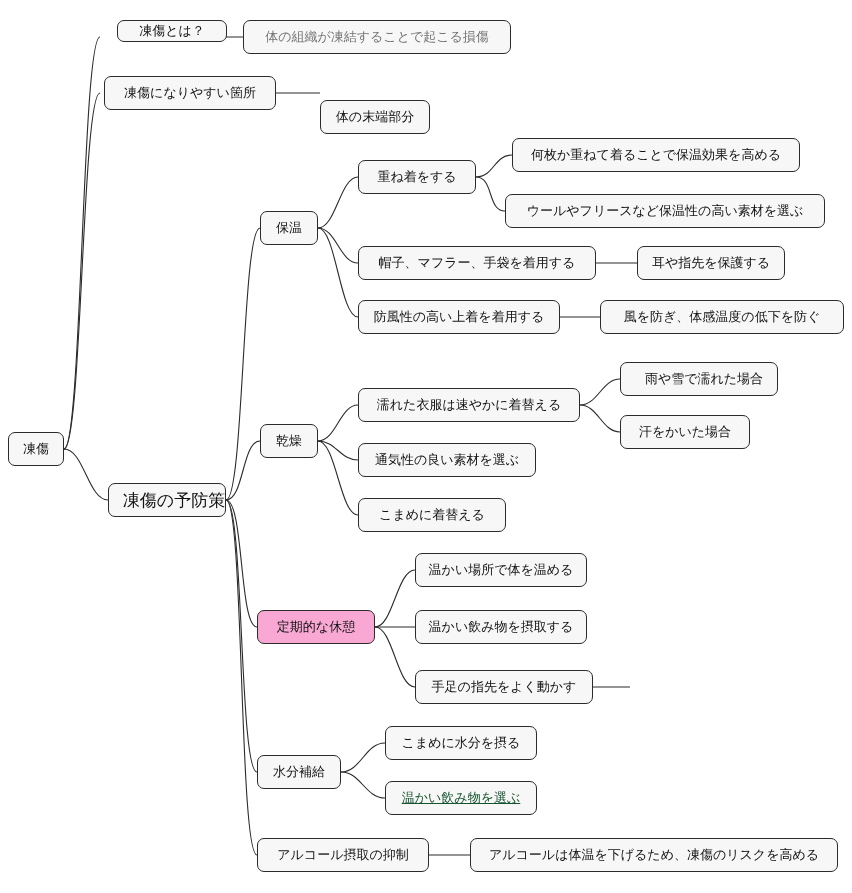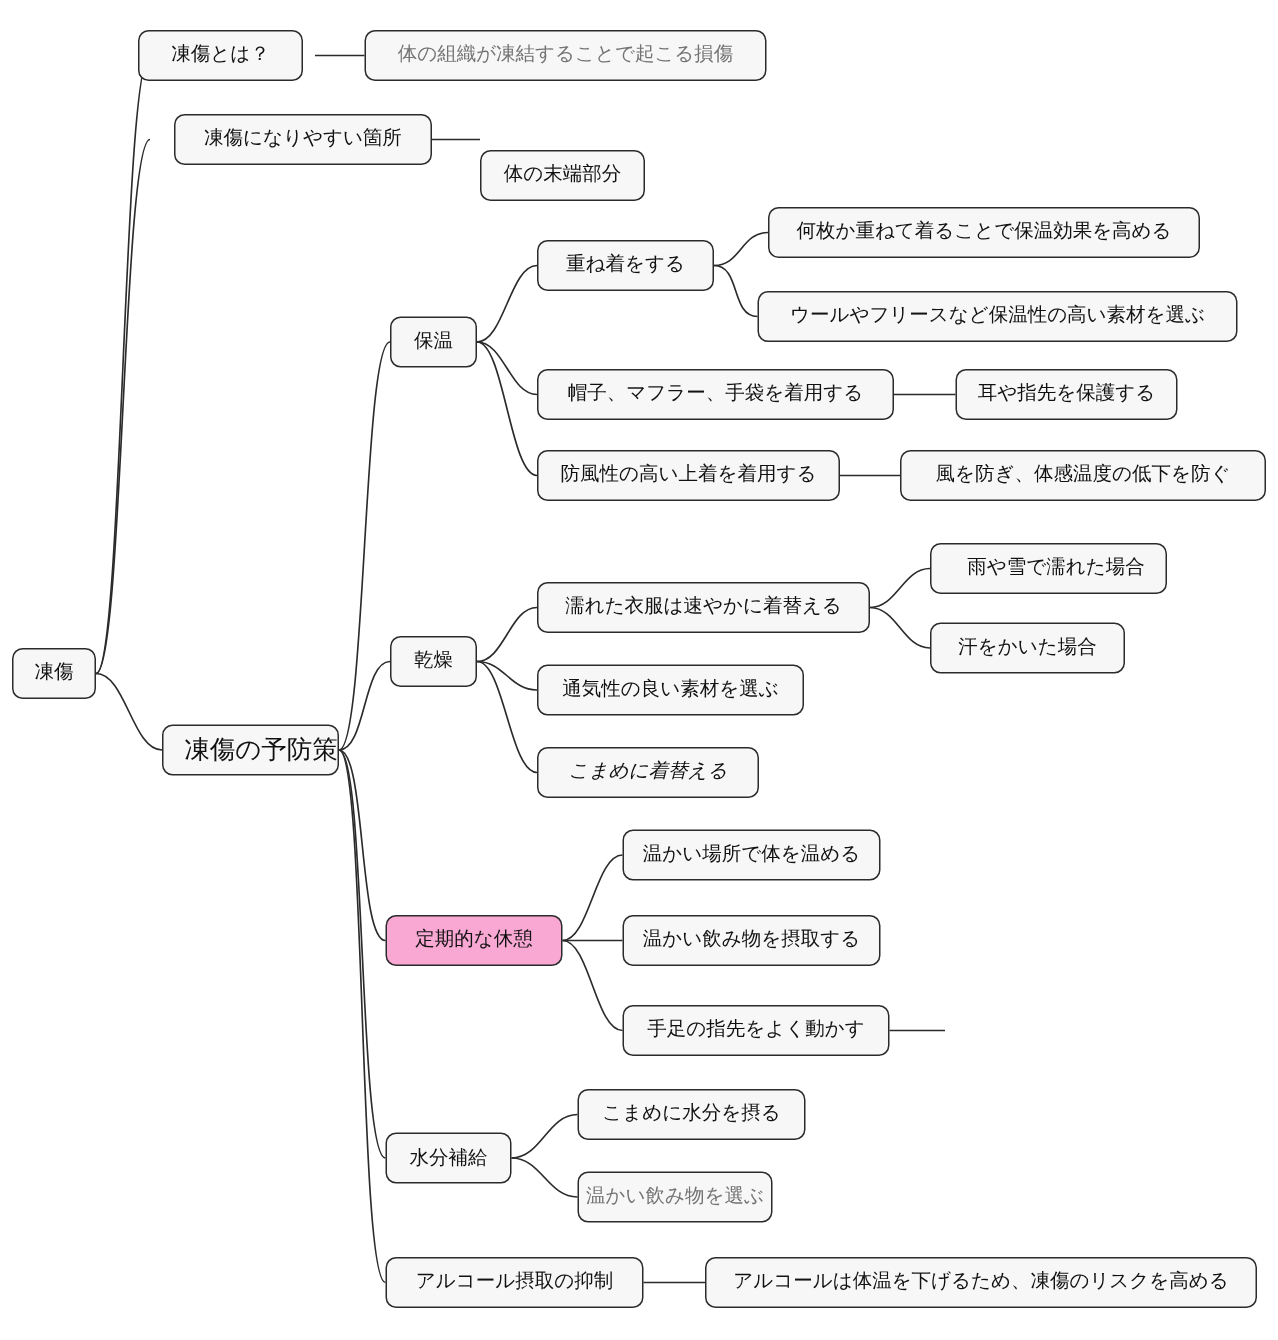--- a/index.html
+++ b/index.html
@@ -69,41 +69,41 @@
       <path d="M 580 405 C 598 405, 602 432, 620 432" fill="none" stroke="#2b2b2b" stroke-width="1.1"></path>
       <path d="M 375 627 C 393 627, 397 570, 415 570" fill="none" stroke="#2b2b2b" stroke-width="1.1"></path>
       <path d="M 375 627 C 393 627, 397 627, 415 627" fill="none" stroke="#2b2b2b" stroke-width="1.1"></path>
       <path d="M 375 627 C 393 627, 397 687, 415 687" fill="none" stroke="#2b2b2b" stroke-width="1.1"></path>
       <path d="M 593 687 C 611 687, 612 687, 630 687" fill="none" stroke="#2b2b2b" stroke-width="1.1"></path>
       <path d="M 341 772 C 360.8 772, 365.2 743, 385 743" fill="none" stroke="#2b2b2b" stroke-width="1.1"></path>
       <path d="M 341 772 C 360.8 772, 365.2 798, 385 798" fill="none" stroke="#2b2b2b" stroke-width="1.1"></path>
       <path d="M 429 855 C 447.45 855, 451.55 855, 470 855" fill="none" stroke="#2b2b2b" stroke-width="1.1"></path>
     </svg>
 <div class="node" style="left: 8px; top: 432px; width: 56px; height: 34px; font-size: 13px; background: rgb(247, 247, 247); border-color: rgb(43, 43, 43); color: rgb(17, 17, 17);">凍傷</div>
-    <div class="node" style="left: 92px; top: 20px; width: 110px; height: 34px; font-size: 13px; background: rgb(247, 247, 247); border-color: rgb(43, 43, 43); color: rgb(17, 17, 17);">凍傷とは？</div>
+    <div class="node" style="left: 117px; top: 20px; width: 110px; height: 22px; font-size: 13px; background: rgb(247, 247, 247); border-color: rgb(43, 43, 43); color: rgb(17, 17, 17);">凍傷とは？</div>
     <div class="node" style="left: 243px; top: 20px; width: 268px; height: 34px; font-size: 13px; background: rgb(247, 247, 247); border-color: rgb(43, 43, 43); color: #737373;">体の組織が凍結することで起こる損傷</div>
-    <div class="node" style="left: 116px; top: 76px; width: 172px; height: 34px; font-size: 13px; background: rgb(247, 247, 247); border-color: rgb(43, 43, 43); color: rgb(17, 17, 17);">凍傷になりやすい箇所</div>
+    <div class="node" style="left: 104px; top: 76px; width: 172px; height: 34px; font-size: 13px; background: rgb(247, 247, 247); border-color: rgb(43, 43, 43); color: rgb(17, 17, 17);">凍傷になりやすい箇所</div>
     <div class="node" style="left: 320px; top: 76px; width: 110px; height: 34px; font-size: 13px; background: rgb(247, 247, 247); border-color: rgb(43, 43, 43); color: rgb(17, 17, 17); margin-top: 24px;">体の末端部分</div>
     <div class="node" style="left: 108px; top: 483px; width: 118px; height: 34px; font-size: 17px; background: rgb(247, 247, 247); border-color: rgb(43, 43, 43); color: rgb(17, 17, 17); padding-left: 20px;">凍傷の予防策</div>
     <div class="node" style="left: 260px; top: 211px; width: 58px; height: 34px; font-size: 13px; background: rgb(247, 247, 247); border-color: rgb(43, 43, 43); color: rgb(17, 17, 17);">保温</div>
     <div class="node" style="left: 358px; top: 160px; width: 118px; height: 34px; font-size: 13px; background: rgb(247, 247, 247); border-color: rgb(43, 43, 43); color: rgb(17, 17, 17);">重ね着をする</div>
     <div class="node" style="left: 512px; top: 138px; width: 288px; height: 34px; font-size: 13px; background: rgb(247, 247, 247); border-color: rgb(43, 43, 43); color: rgb(17, 17, 17);">何枚か重ねて着ることで保温効果を高める</div>
     <div class="node" style="left: 505px; top: 194px; width: 320px; height: 34px; font-size: 13px; background: rgb(247, 247, 247); border-color: rgb(43, 43, 43); color: rgb(17, 17, 17);">ウールやフリースなど保温性の高い素材を選ぶ</div>
     <div class="node" style="left: 358px; top: 246px; width: 238px; height: 34px; font-size: 13px; background: rgb(247, 247, 247); border-color: rgb(43, 43, 43); color: rgb(17, 17, 17);">帽子、マフラー、手袋を着用する</div>
     <div class="node" style="left: 637px; top: 246px; width: 148px; height: 34px; font-size: 13px; background: rgb(247, 247, 247); border-color: rgb(43, 43, 43); color: rgb(17, 17, 17);">耳や指先を保護する</div>
     <div class="node" style="left: 358px; top: 300px; width: 202px; height: 34px; font-size: 13px; background: rgb(247, 247, 247); border-color: rgb(43, 43, 43); color: rgb(17, 17, 17);">防風性の高い上着を着用する</div>
     <div class="node" style="left: 600px; top: 300px; width: 244px; height: 34px; font-size: 13px; background: rgb(247, 247, 247); border-color: rgb(43, 43, 43); color: rgb(17, 17, 17);">風を防ぎ、体感温度の低下を防ぐ</div>
     <div class="node" style="left: 260px; top: 424px; width: 58px; height: 34px; font-size: 13px; background: rgb(247, 247, 247); border-color: rgb(43, 43, 43); color: rgb(17, 17, 17);">乾燥</div>
     <div class="node" style="left: 358px; top: 388px; width: 222px; height: 34px; font-size: 13px; background: rgb(247, 247, 247); border-color: rgb(43, 43, 43); color: rgb(17, 17, 17);">濡れた衣服は速やかに着替える</div>
     <div class="node" style="left: 620px; top: 362px; width: 158px; height: 34px; font-size: 13px; background: rgb(247, 247, 247); border-color: rgb(43, 43, 43); color: rgb(17, 17, 17); padding-left: 16px;">雨や雪で濡れた場合</div>
     <div class="node" style="left: 620px; top: 415px; width: 130px; height: 34px; font-size: 13px; background: rgb(247, 247, 247); border-color: rgb(43, 43, 43); color: rgb(17, 17, 17);">汗をかいた場合</div>
     <div class="node" style="left: 358px; top: 443px; width: 178px; height: 34px; font-size: 13px; background: rgb(247, 247, 247); border-color: rgb(43, 43, 43); color: rgb(17, 17, 17);">通気性の良い素材を選ぶ</div>
-    <div class="node" style="left: 358px; top: 498px; width: 148px; height: 34px; font-size: 13px; background: rgb(247, 247, 247); border-color: rgb(43, 43, 43); color: rgb(17, 17, 17); font-style: italic;">こまめに着替える</div>
+    <div class="node" style="left: 358px; top: 498px; width: 148px; height: 34px; font-size: 13px; background: rgb(247, 247, 247); border-color: rgb(43, 43, 43); color: rgb(17, 17, 17);">こまめに着替える</div>
     <div class="node" style="left: 257px; top: 610px; width: 118px; height: 34px; font-size: 13px; background: #f9a8d4; border-color: rgb(43, 43, 43); color: rgb(17, 17, 17);">定期的な休憩</div>
     <div class="node" style="left: 415px; top: 553px; width: 172px; height: 34px; font-size: 13px; background: rgb(247, 247, 247); border-color: rgb(43, 43, 43); color: rgb(17, 17, 17);">温かい場所で体を温める</div>
     <div class="node" style="left: 415px; top: 610px; width: 172px; height: 34px; font-size: 13px; background: rgb(247, 247, 247); border-color: rgb(43, 43, 43); color: rgb(17, 17, 17);">温かい飲み物を摂取する</div>
     <div class="node" style="left: 415px; top: 670px; width: 178px; height: 34px; font-size: 13px; background: rgb(247, 247, 247); border-color: rgb(43, 43, 43); color: rgb(17, 17, 17);">手足の指先をよく動かす</div>
     <div class="node" style="left: 257px; top: 755px; width: 84px; height: 34px; font-size: 13px; background: rgb(247, 247, 247); border-color: rgb(43, 43, 43); color: rgb(17, 17, 17); font-family: Liberation Serif, serif;">水分補給</div>
     <div class="node" style="left: 385px; top: 726px; width: 152px; height: 34px; font-size: 13px; background: rgb(247, 247, 247); border-color: rgb(43, 43, 43); color: rgb(17, 17, 17);">こまめに水分を摂る</div>
-    <div class="node" style="left: 385px; top: 781px; width: 130px; height: 34px; font-size: 13px; background: rgb(247, 247, 247); border-color: rgb(43, 43, 43); color: #737373;">温かい飲み物を選ぶ</div>
+    <div class="node" style="left: 385px; top: 781px; width: 152px; height: 34px; font-size: 13px; background: rgb(247, 247, 247); border-color: rgb(43, 43, 43); color: #14532d; text-decoration: underline;">温かい飲み物を選ぶ</div>
     <div class="node" style="left: 257px; top: 838px; width: 172px; height: 34px; font-size: 13px; background: rgb(247, 247, 247); border-color: rgb(43, 43, 43); color: rgb(17, 17, 17);">アルコール摂取の抑制</div>
     <div class="node" style="left: 470px; top: 838px; width: 368px; height: 34px; font-size: 13px; background: rgb(247, 247, 247); border-color: rgb(43, 43, 43); color: rgb(17, 17, 17);">アルコールは体温を下げるため、凍傷のリスクを高める</div>
   </div>
 
 </body></html>

